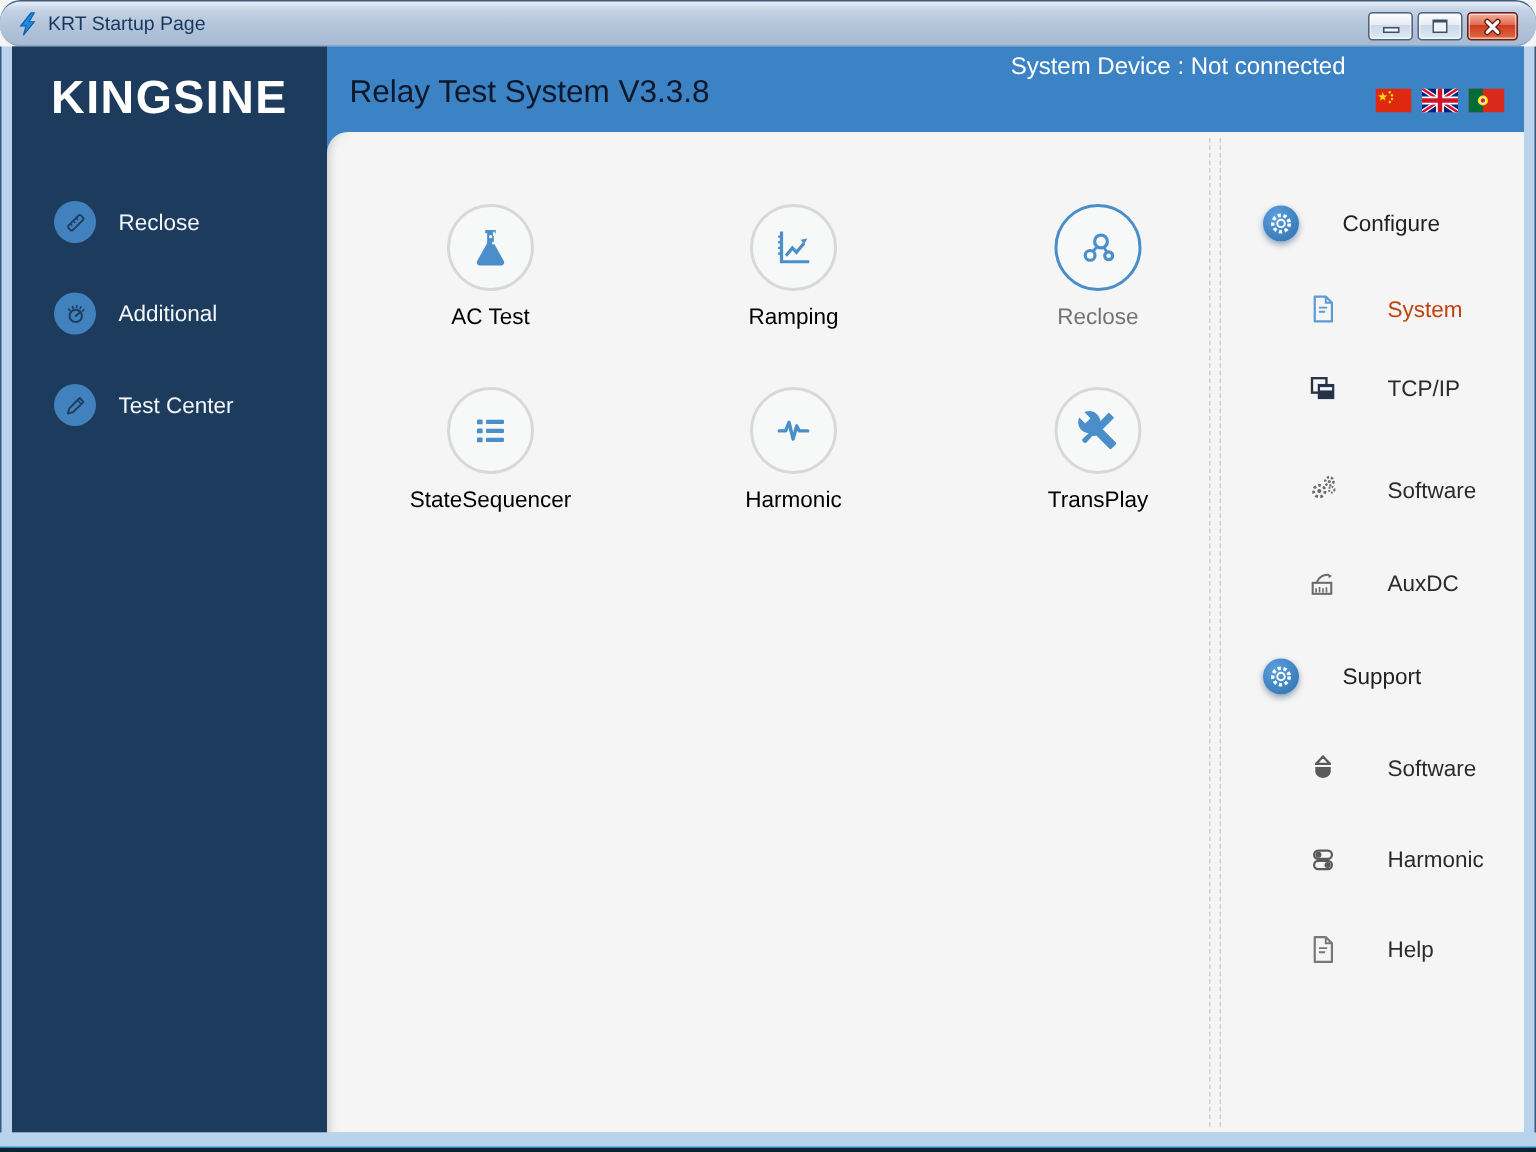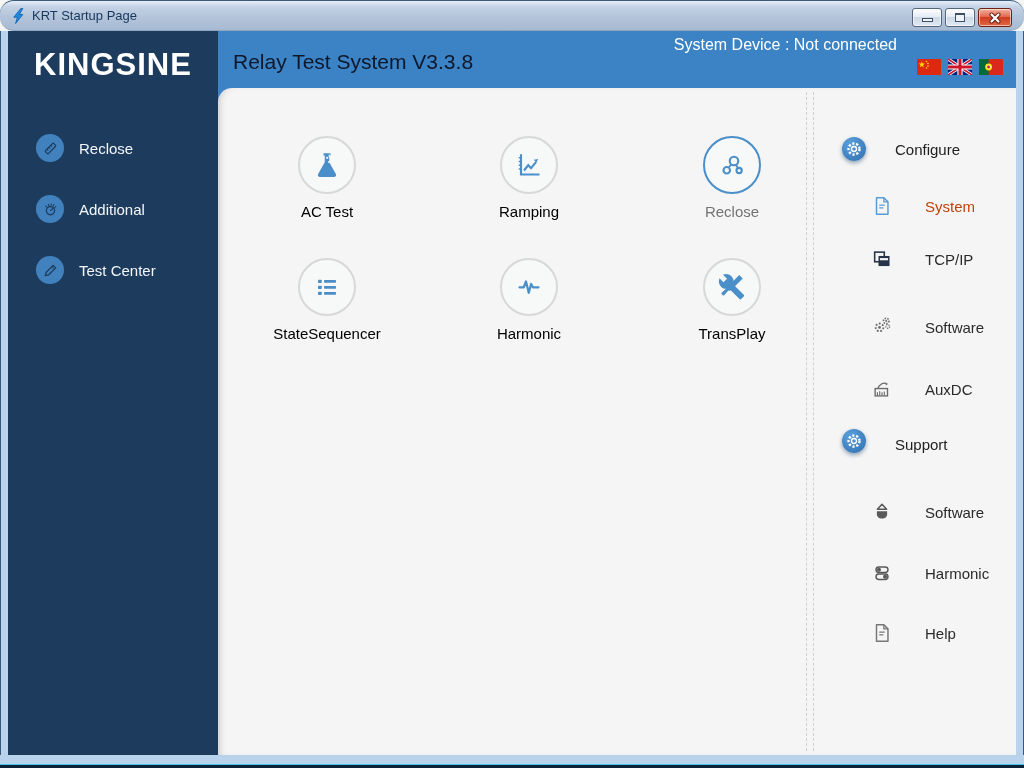--- a/index.html
+++ b/index.html
@@ -307,21 +307,21 @@
             <svg viewBox="0 0 24 24" width="22" height="22">
               <rect x="4.5" y="11.5" width="13.5" height="8" fill="none" stroke="#6b6b6b" stroke-width="1.5"></rect>
               <path d="M7 15.5v3M9.5 14.5v4M12 15.5v3M14.5 14.8v3.7" stroke="#6b6b6b" stroke-width="1.2"></path>
               <path d="M7.5 11.5c1-4 5.3-6.6 9-5.7" fill="none" stroke="#6b6b6b" stroke-width="1.4"></path>
               <path d="M18.6 6.4l-3.2-1.2 1 3z" fill="#6b6b6b"></path>
             </svg>
           </span>
           <span class="cfg-label">AuxDC</span>
         </div>
 
-        <div class="cfg-row group" style="top:337px;align-items:flex-end;">
+        <div class="cfg-row group" style="top:349px;">
           <span class="badge">
             <svg viewBox="0 0 24 24" width="20" height="20">
               <circle cx="12" cy="12" r="6.6" fill="none" stroke="#ffffff" stroke-width="2.8" stroke-dasharray="2.6 2.1"></circle>
               <circle cx="12" cy="12" r="3" fill="none" stroke="#ffffff" stroke-width="1.6"></circle>
             </svg>
           </span>
           <span class="cfg-label">Support</span>
         </div>
 
         <div class="cfg-row sub" style="top:410px;">

